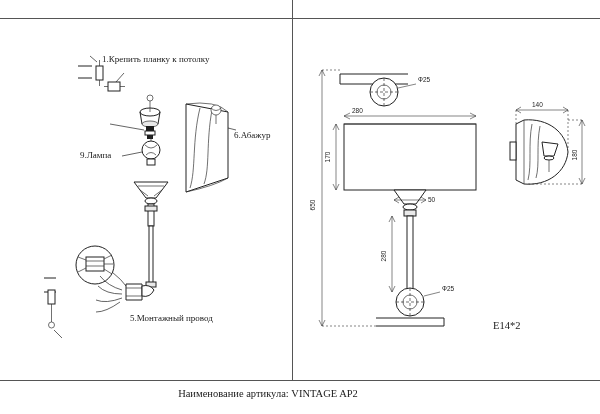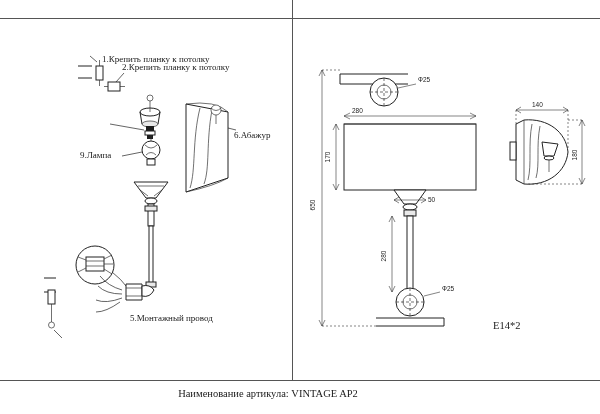--- a/index.html
+++ b/index.html
@@ -146,21 +146,20 @@
       <line class="st-thin" x1="51.5" y1="304" x2="51.5" y2="322"></line>
       <circle class="st-thin fillw" cx="51.5" cy="325" r="3"></circle>
     </g>
     <path class="lead" d="M62 338 L54 330"></path>
 
     <path class="lead" d="M110 124 L144 130"></path>
     <path class="lead" d="M122 156 L142 152"></path>
   </svg>
 
   <div class="lbl" style="left:90px; top:54px;margin-left:12px;">1.Крепить планку к потолку</div>
-  <div class="lbl" style="left:122px; top:62px;">2.Крепить планку к потолку</div>
   <div class="lbl" style="left:80px; top:150px;">9.Лампа</div>
   <div class="lbl" style="left:234px; top:130px;">6.Абажур</div>
   <div class="lbl" style="left:130px; top:313px;">5.Монтажный провод</div>
 
   <svg width="308" height="380" style="left:292px;">
 
     <g>
       <line class="st" x1="48" y1="74" x2="116" y2="74"></line>
       <line class="st" x1="48" y1="84" x2="116" y2="84"></line>
       <line class="st" x1="48" y1="74" x2="48" y2="84"></line>

